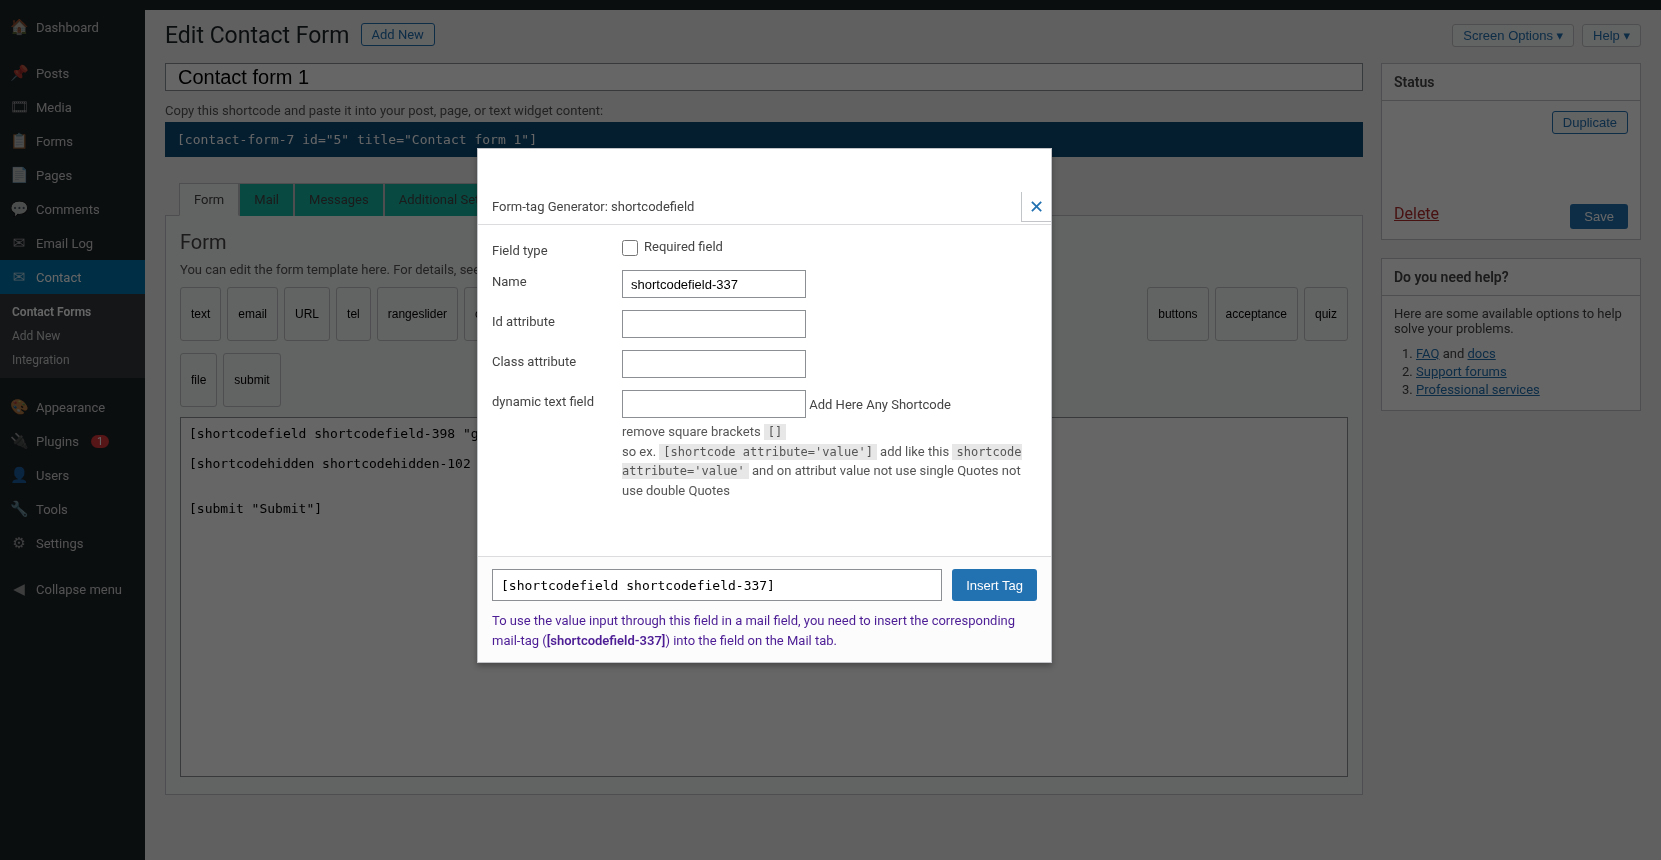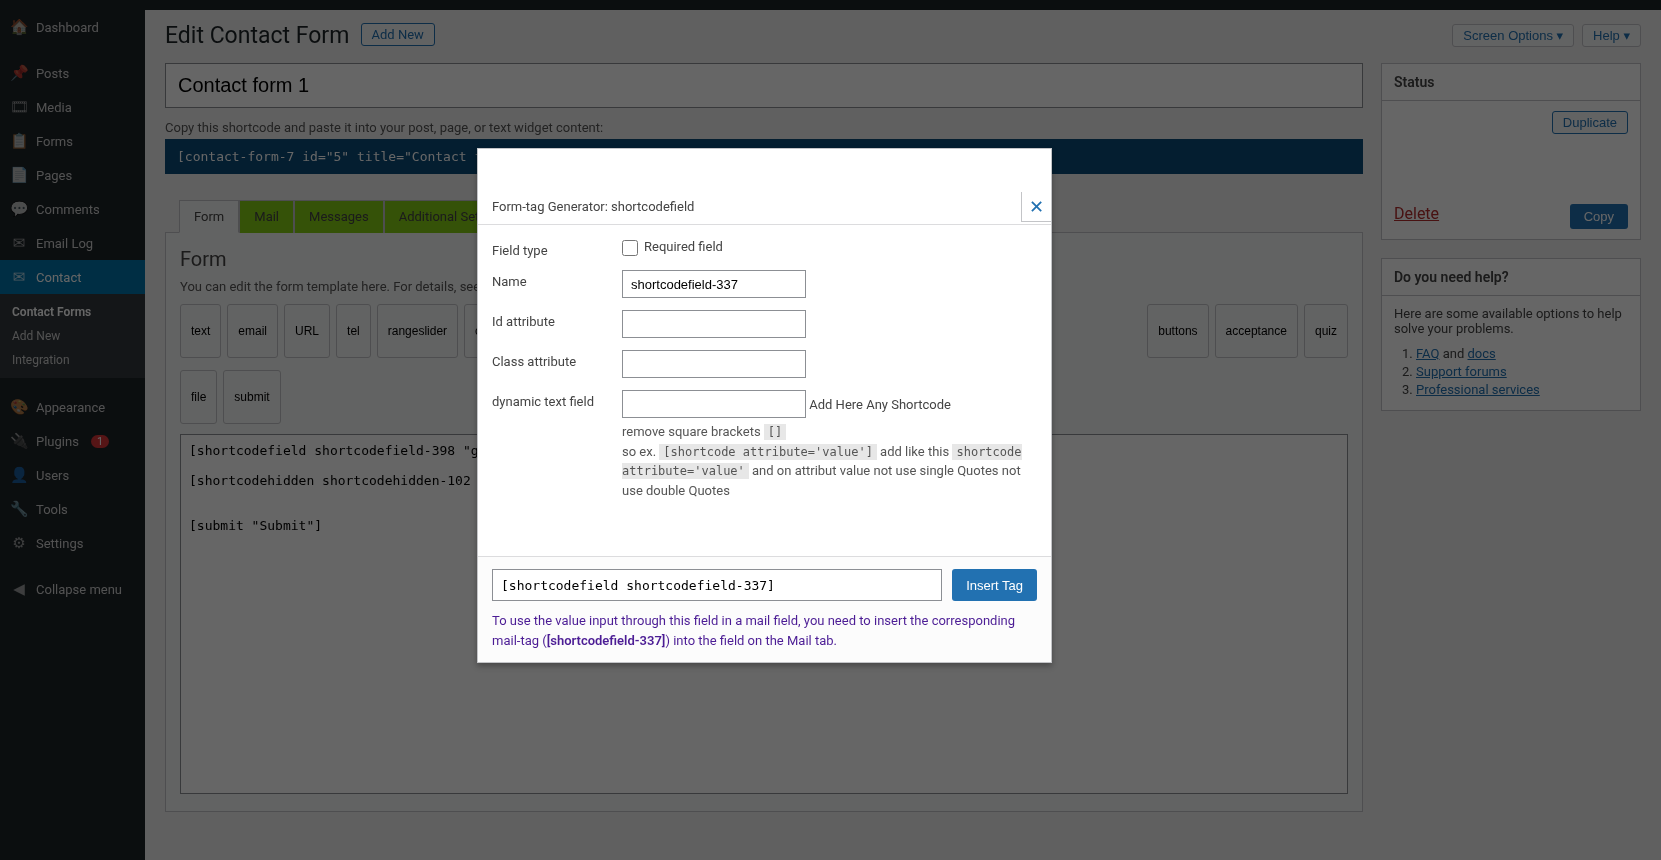--- a/index.html
+++ b/index.html
@@ -24,26 +24,26 @@
 .main { position:absolute; top:10px; left:145px; right:0; bottom:0; padding:12px 20px; overflow:hidden; }
 .topbtns { position:absolute; top:14px; right:20px; display:flex; gap:8px; }
 .btn { background:#f6f7f7; border:1px solid #c3c4c7; color:#2271b1; padding:3px 10px; font-size:13px; border-radius:3px; cursor:pointer; }
 h1.pgtitle { font-size:23px; font-weight:400; color:#1d2327; display:inline-block; margin-right:8px; }
 .addnew { display:inline-block; border:1px solid #2271b1; color:#2271b1; background:#f6f7f7; padding:3px 10px; font-size:13px; border-radius:3px; cursor:pointer; vertical-align:4px; }
 
 .content-row { display:flex; gap:18px; margin-top:14px; }
 .leftcol { flex:1; min-width:0; }
 .rightcol { width:260px; }
 
-.titleinput { width:100%; height:45px; border:1px solid #8c8f94; padding:0 12px; font-size:20px; background:#fff; }
+.titleinput { width:100%; height:28px; border:1px solid #8c8f94; padding:0 12px; font-size:20px; background:#fff; }
 .copylabel { margin-top:12px; font-size:13px; color:#555; }
 .shortcodebox { background:#0a4b78; color:#fff; padding:10px 12px; font-family:monospace; font-size:13px; margin-top:4px; }
 
 .tabs { display:flex; gap:0; margin-top:26px; margin-left:14px; }
-.tab { padding:8px 14px; border:1px solid #c3c4c7; border-bottom:none; background:#84cc16; font-size:13px; cursor:pointer; margin-right:0; }
+.tab { padding:8px 14px; border:1px solid #c3c4c7; border-bottom:none; background:#14b8a6; font-size:13px; cursor:pointer; margin-right:0; }
 .tab.active { background:#f6f7f7; border-bottom:1px solid #f6f7f7; position:relative; z-index:2; }
 .panel { border:1px solid #c3c4c7; background:#f6f7f7; padding:14px; margin-top:-1px; }
 .panel h2 { font-size:20px; font-weight:400; margin-bottom:8px; }
 .panel p { font-size:13px; color:#555; margin-bottom:10px; }
 .panel a { color:#2271b1; }
 .tagbtns { display:flex; flex-wrap:wrap; gap:6px; margin-bottom:10px; }
 .tagbtn { border:1px solid #c3c4c7; background:#f6f7f7; padding:19px 10px; font-size:12px; border-radius:3px; cursor:pointer; }
 .formta { width:100%; height:360px; border:1px solid #8c8f94; padding:8px; font-family:monospace; font-size:13px; background:#fff; resize:none; }
 
 .metabox { border:1px solid #c3c4c7; background:#fff; margin-bottom:18px; }
@@ -197,21 +197,21 @@
       </div>
     </div>
 
     <div class="rightcol">
       <div class="metabox">
         <h3>Status</h3>
         <div class="inside">
           <button class="dup">Duplicate</button>
           <div style="clear:both; height:30px"></div>
           <a class="del">Delete</a>
-          <button class="save">Copy</button>
+          <button class="save">Save</button>
         </div>
       </div>
       <div class="metabox">
         <h3>Do you need help?</h3>
         <div class="inside">
           <p style="margin-bottom:10px">Here are some available options to help solve your problems.</p>
           <ol>
             <li><a>FAQ</a><span> and </span><a>docs</a></li>
             <li><a>Support forums</a></li>
             <li><a>Professional services</a></li>

